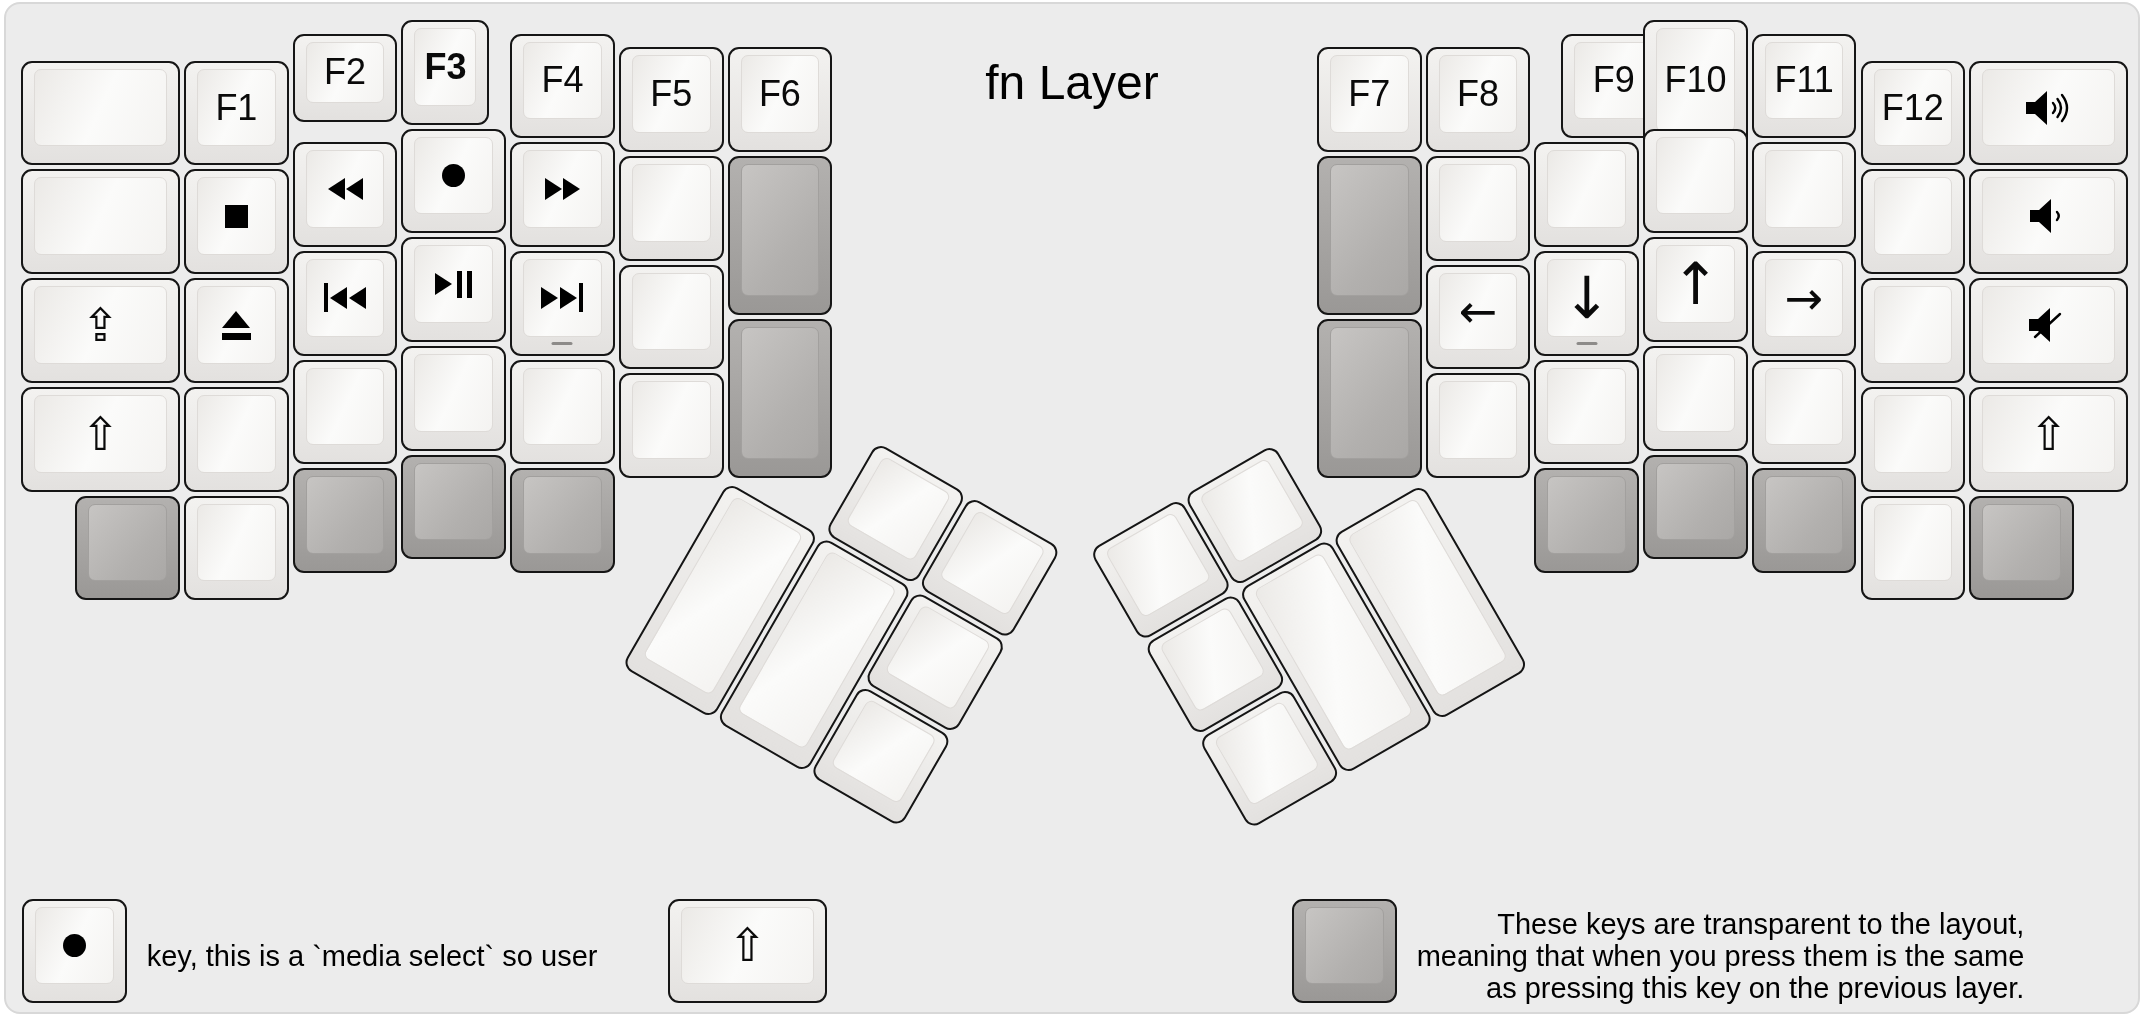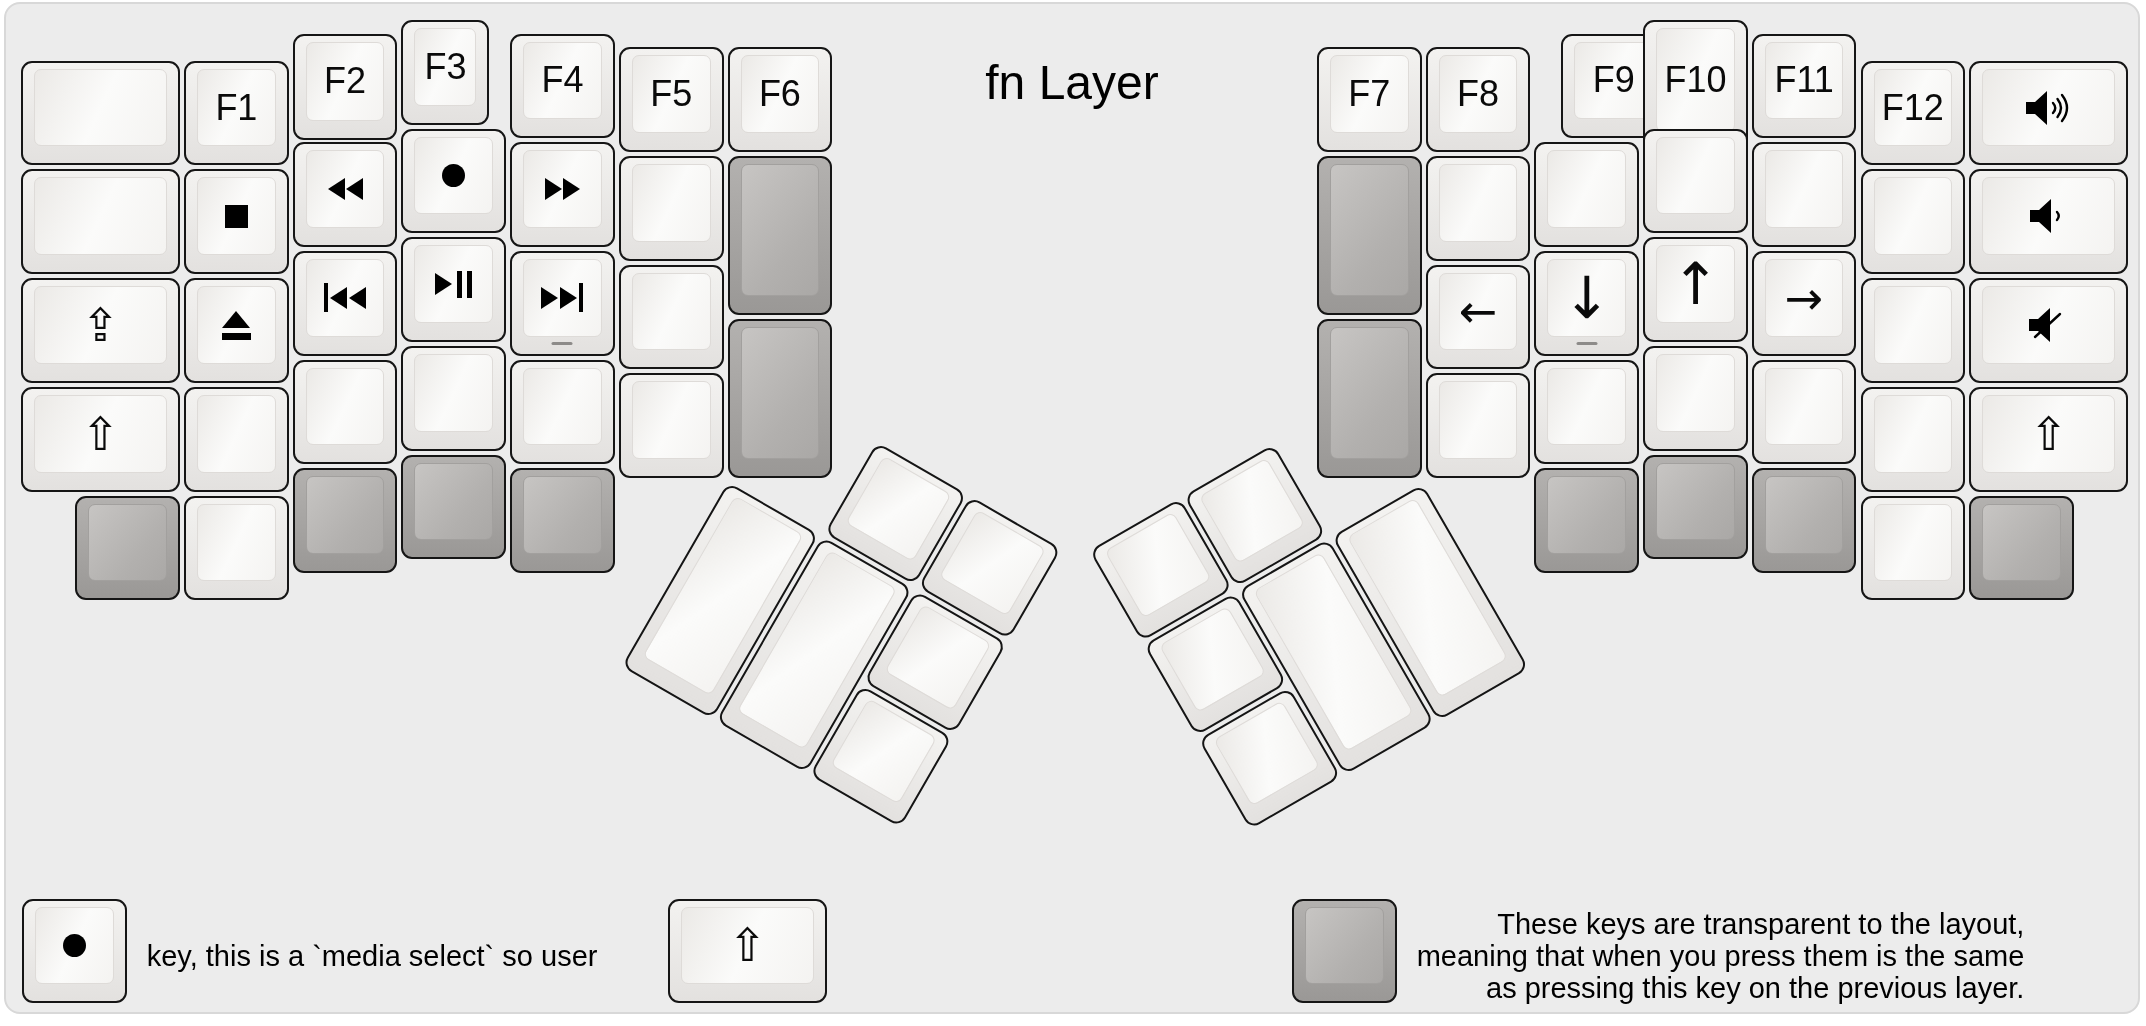--- a/index.html
+++ b/index.html
@@ -89,21 +89,21 @@
       <div class="ktop">
         <span class="icol">
           <span class="tri-u"></span>
           <span class="hbar"></span>
         </span>
       </div>
     </div>
     <div class="key" style="left: 163.05px; top: 366.863px; width: 104.7px; height: 104.7px;">
       <div class="ktop"></div>
     </div>
-    <div class="key" style="left: 271.75px; top: 13.5875px; width: 104.7px; height: 106px;">
+    <div class="key" style="left: 271.75px; top: 13.5875px; width: 104.7px; height: 88px;">
       <div class="ktop">
         <span class="klabel">F2</span>
       </div>
     </div>
     <div class="key" style="left: 271.75px; top: 122.287px; width: 104.7px; height: 104.7px;">
       <div class="ktop">
         <span class="irow" style="gap: 1px;">
           <span class="tri-l"></span>
           <span class="tri-l"></span>
         </span>
@@ -114,21 +114,21 @@
         <span class="irow" style="gap: 2px;">
           <span class="vbar" style="width: 4px; height: 29px;"></span>
           <span class="tri-l"></span>
           <span class="tri-l"></span>
         </span>
       </div>
     </div>
     <div class="key" style="left: 271.75px; top: 339.688px; width: 104.7px; height: 104.7px;">
       <div class="ktop"></div>
     </div>
-    <div class="key" style="left: 380.45px; top: 0px; width: 88px; height: 104.7px;">
+    <div class="key" style="left: 380.45px; top: 0px; width: 88px; height: 104.7px; font-weight: bold;">
       <div class="ktop">
         <span class="klabel">F3</span>
       </div>
     </div>
     <div class="key" style="left: 380.45px; top: 108.7px; width: 104.7px; height: 104.7px;">
       <div class="ktop">
         <span class="dot"></span>
       </div>
     </div>
     <div class="key" style="left: 380.45px; top: 217.4px; width: 104.7px; height: 104.7px;">

